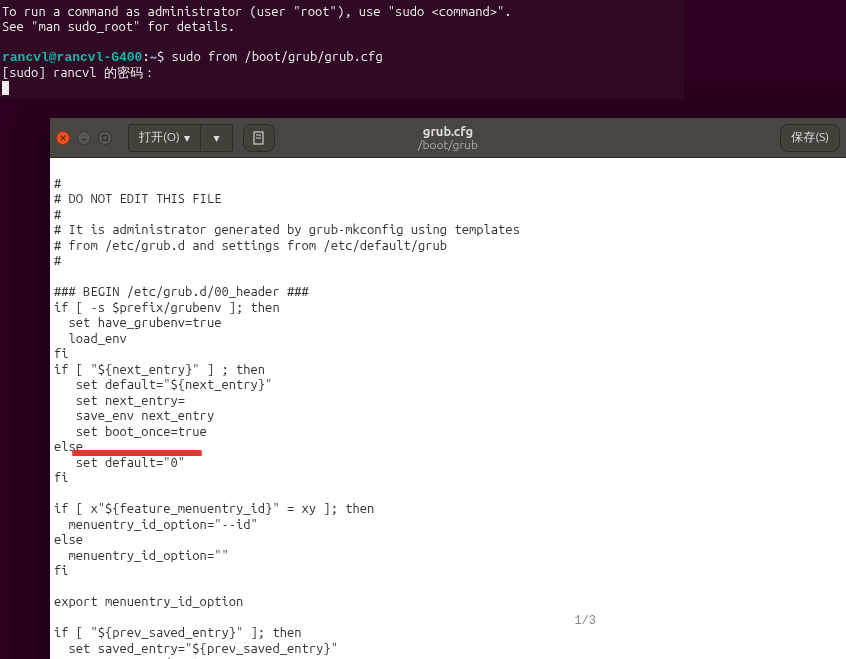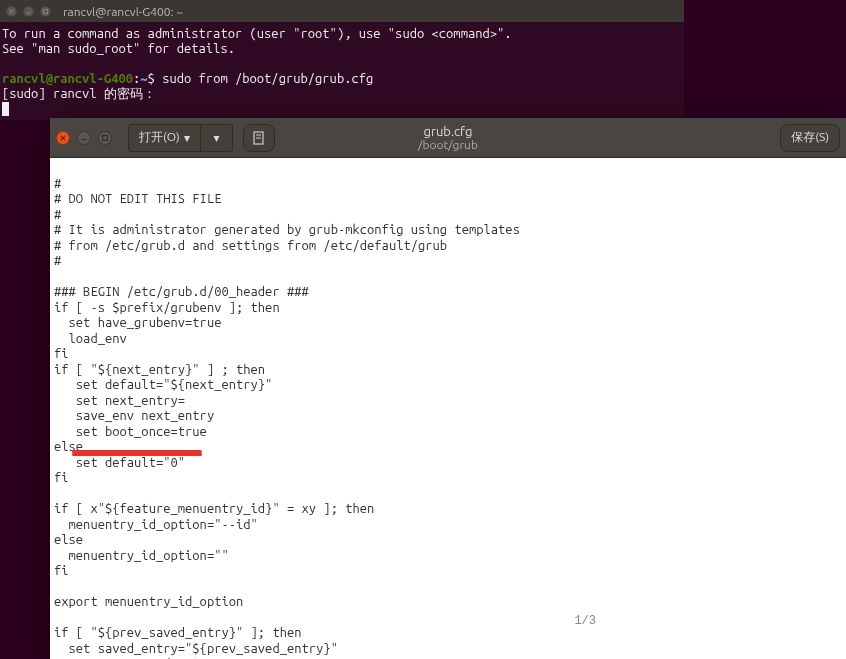--- a/index.html
+++ b/index.html
@@ -45,21 +45,21 @@
       margin-left: 6px;
       font-family: Ubuntu, sans-serif;
     }
     .terminal-body {
       padding: 4px 2px;
       color: #eee;
       font-size: 13px;
       line-height: 15px;
       white-space: pre;
     }
-    .term-green { color: #4d7c0f; font-weight: bold; }
+    .term-green { color: #14b8a6; font-weight: bold; font-family: Liberation Mono, monospace; }
     .term-blue { color: #729fcf; font-weight: bold; }
     .term-white { color: #eee; }
     .cursor-block {
       display: inline-block;
       width: 7px;
       height: 14px;
       background: #eee;
       vertical-align: bottom;
     }
     
@@ -134,21 +134,21 @@
     }
     
     .gedit-title-center {
       position: absolute;
       left: 50%;
       transform: translateX(-50%);
       text-align: center;
       color: #ddd;
       font-family: Ubuntu, sans-serif;
     }
-    .gedit-title-center .fname { font-size: 13px; font-weight: normal; }
+    .gedit-title-center .fname { font-size: 13px; font-weight: bold; }
     .gedit-title-center .fpath { font-size: 12px; color: #aaa; }
     
     .gedit-right { margin-left: auto; }
     
     .gedit-body {
       flex: 1;
       background: #fff;
       font-family: "Ubuntu Mono", monospace;
       font-size: 13px;
       line-height: 15.5px;
@@ -171,39 +171,20 @@
       color: #888;
       font-size: 12px;
       font-family: Liberation Mono, monospace;
     }
     .file-line { }
   </style>
 </head>
 <body>
 
 <div class="terminal">
-  <div class="terminal-titlebar">
-    <div class="tb-btn">
-      <svg viewBox="0 0 10 10">
-          <line x1="2" y1="2" x2="8" y2="8" stroke="#888" stroke-width="1.3"></line>
-          <line x1="8" y1="2" x2="2" y2="8" stroke="#888" stroke-width="1.3"></line>
-        </svg>
-    </div>
-    <div class="tb-btn">
-      <svg viewBox="0 0 10 10">
-          <line x1="2" y1="7" x2="8" y2="7" stroke="#888" stroke-width="1.3"></line>
-        </svg>
-    </div>
-    <div class="tb-btn">
-      <svg viewBox="0 0 10 10">
-          <rect x="2" y="2" width="6" height="6" stroke="#888" stroke-width="1.2" fill="none"></rect>
-        </svg>
-    </div>
-    <span class="terminal-title">rancvl@rancvl-G400: ~</span>
-  </div>
   <div class="terminal-body"><span>To run a command as administrator (user "root"), use "sudo &lt;command&gt;".</span>
 <span>See "man sudo_root" for details.</span>
 
 <span class="term-green">rancvl@rancvl-G400</span><span class="term-white">:</span><span class="term-blue">~</span><span class="term-white">$ </span><span>sudo from /boot/grub/grub.cfg</span>
 <span>[sudo] rancvl 的密码：</span>
 <span class="cursor-block"></span></div>
 </div>
 
 <div class="gedit">
   <div class="gedit-header">

